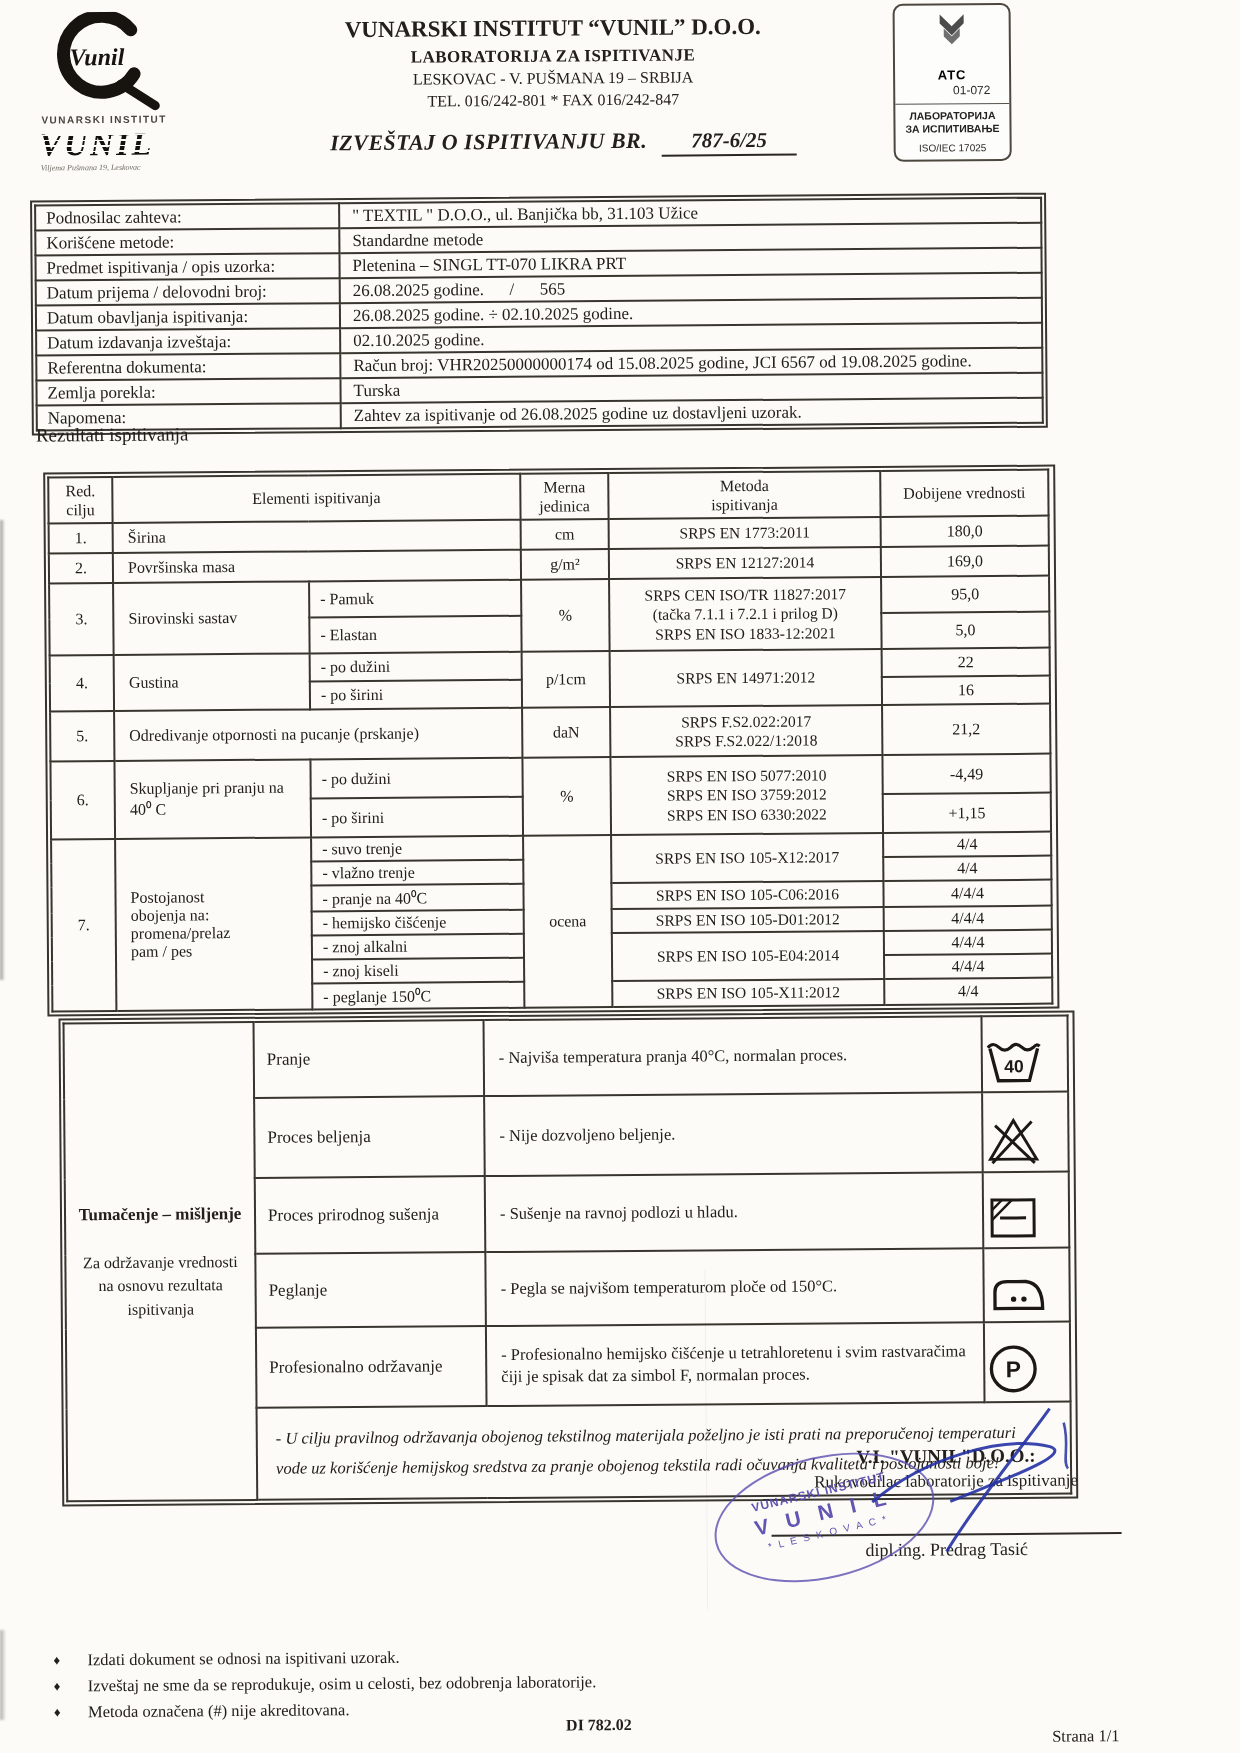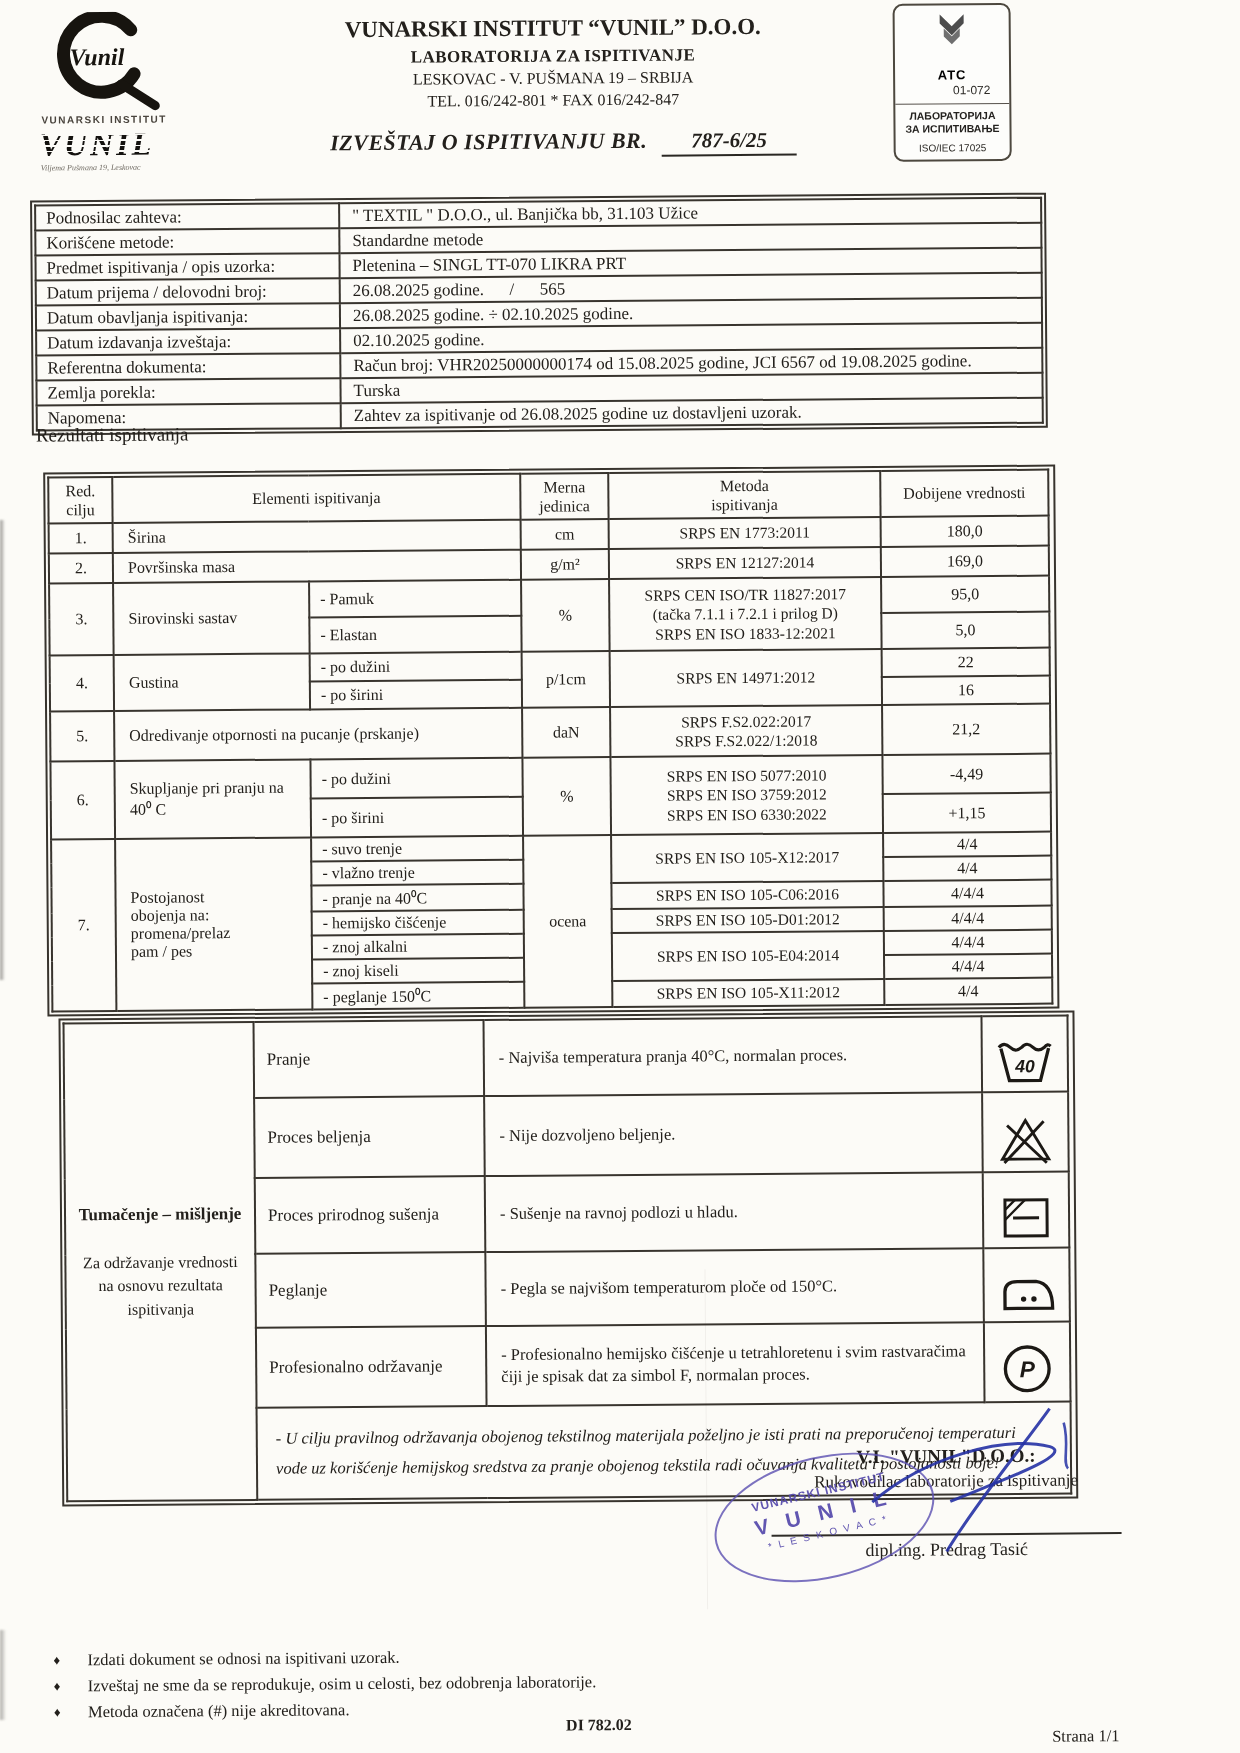--- a/index.html
+++ b/index.html
@@ -61,21 +61,21 @@
   tr.h50{height:50px;} tr.h39{height:39px;} tr.h24{height:24px;}
   tr.h52{height:52px;} tr.h46c{height:46px;} tr.h48{height:48px;} tr.h64{height:64px;} tr.h92{height:92px;}
 
   .care-wrap{left:56px;top:1014px;width:1008px;}
   .care{width:1004px;}
   .care td.tum{text-align:center;line-height:1.45;}
   .tum-title{font-weight:bold;font-size:17px;}
   .tum-text{font-size:16px;white-space:pre-line;}
   .care td.clabel{text-align:left;padding-left:12px;font-size:17px;}
   .care td.ctext{text-align:left;padding-left:14px;font-size:16.5px;line-height:1.35;}
-  .care td.cicon{text-align:center;padding:2px;font-style:italic;}
+  .care td.cicon{text-align:left;padding:2px;}
   .care td.note{font-style:italic;font-size:16.5px;line-height:1.8;text-align:left;
                 padding:10px 18px;}
 
   
   .sig-block{position:absolute;left:755px;top:1448px;width:370px;text-align:center;}
   .sig-co{font-size:19px;font-weight:bold;}
   .sig-role{font-size:17px;margin-top:4px;}
   .sig-rule{border-top:2px solid #2f2c27;margin:42px 10px 4px 10px;}
   .sig-name{font-size:18px;}
   .sig-stroke{position:absolute;left:848px;top:1408px;z-index:3;}

